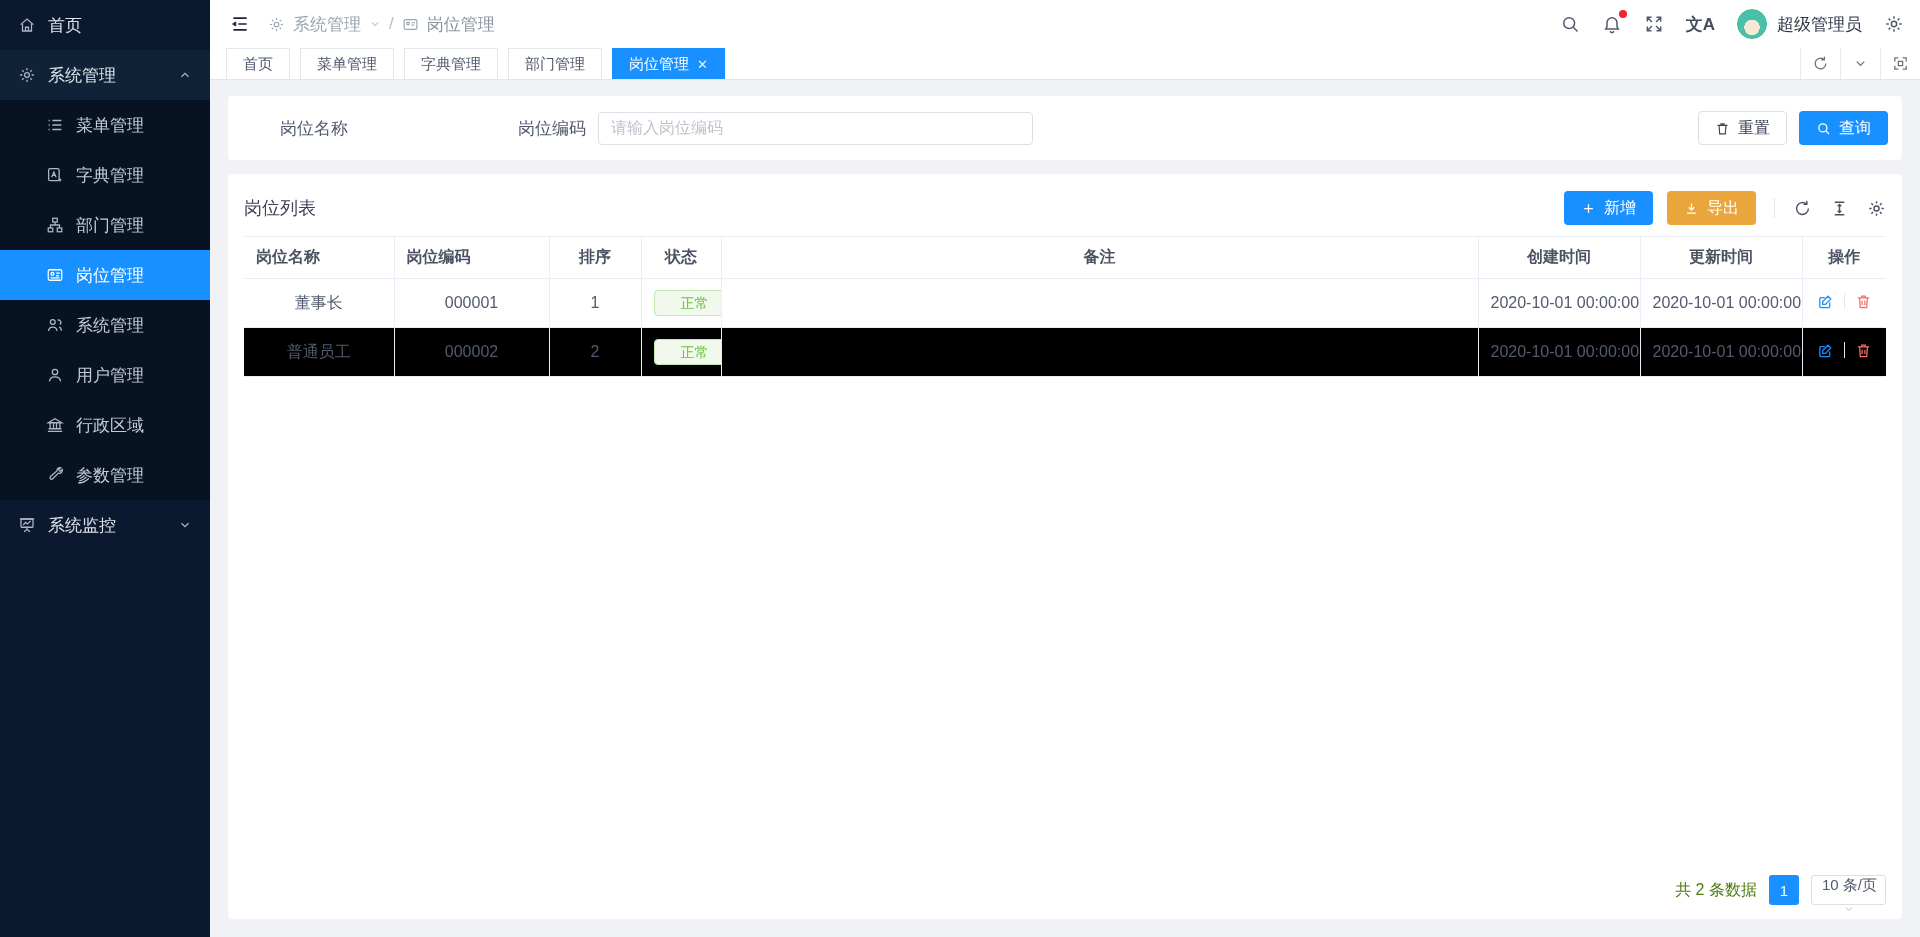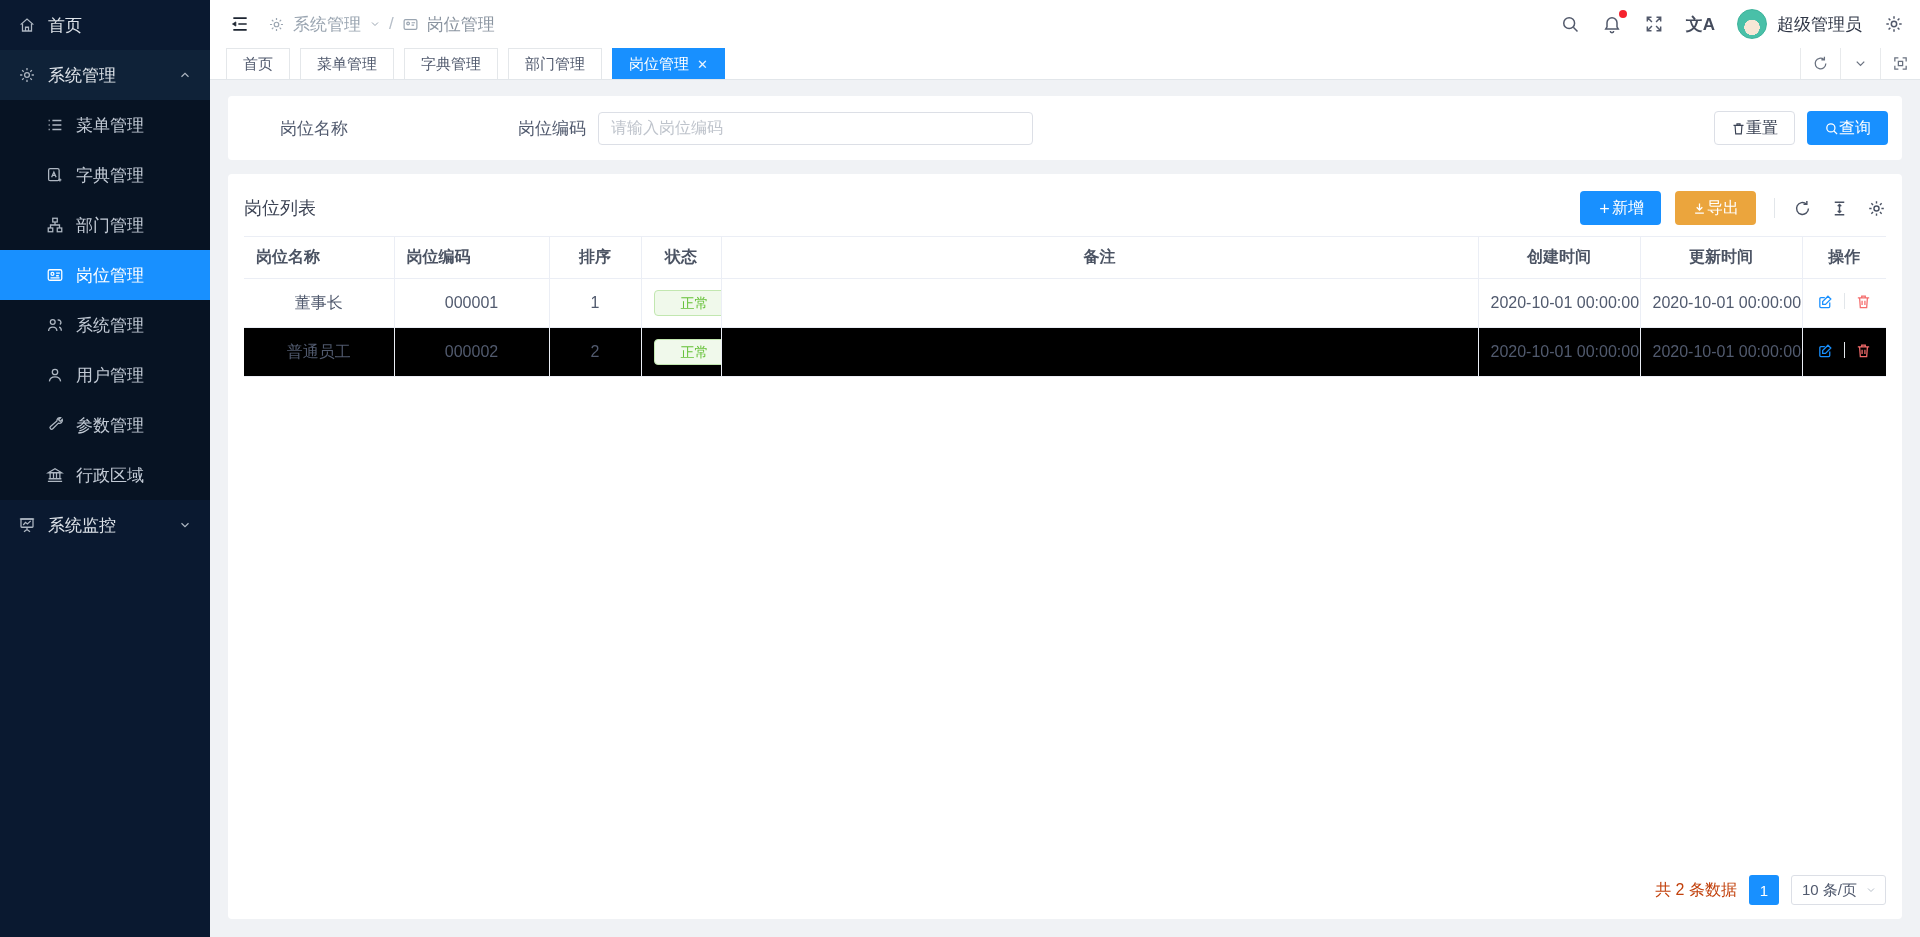--- a/index.html
+++ b/index.html
@@ -64,21 +64,21 @@
 
   
   .search-card { padding:15px 14px; display:flex; align-items:center; }
   .form-item { display:flex; align-items:center; }
   .form-label { width:118px; text-align:right; padding-right:12px; font-size:17px; color:#515a6e; }
   .form-input { width:435px; height:33px; border:1px solid #dcdfe6; border-radius:4px; padding:0 12px;
     font-size:16px; color:#515a6e; font-family:inherit; outline:none; }
   .form-input::placeholder { color:#bfc4cc; }
   .gap2 { width:120px; }
   .search-btns { margin-left:auto; display:flex; gap:12px; }
-  .btn { display:inline-flex; align-items:center; justify-content:center; height:34px;
+  .btn { display:inline-flex; align-items:center; justify-content:center; gap:8px; height:34px;
     padding:0 16px; border-radius:4px; font-size:16px; cursor:pointer; border:1px solid transparent;
     font-family:inherit; }
   .btn-plain { background:#fff; border-color:#dcdfe6; color:#3a4254; }
   .btn-primary { background:#1890ff; color:#fff; }
   .btn-warning { background:#eba53d; color:#fff; }
 
   
   .table-card { flex:1; padding:14px 16px 14px; display:flex; flex-direction:column; min-height:0; }
   .card-head { display:flex; align-items:center; height:40px; flex-shrink:0; }
   .card-title { font-size:18px; color:#3c4354; }
@@ -99,25 +99,25 @@
   tbody tr.striped td { background:#000000; }
   .tag-success { display:inline-block; padding:3px 26px; font-size:14px; color:#67c23a;
     background:#f0f9eb; border:1px solid #c2e7b0; border-radius:4px; line-height:1.3; }
   .ops { display:inline-flex; align-items:center; gap:10px; }
   .op-edit { color:#1890ff; cursor:pointer; }
   .op-del { color:#f56c6c; cursor:pointer; }
   .op-sep { width:1px; height:16px; background:#e2e6ea; }
 
   
   .pager { margin-top:auto; display:flex; align-items:center; justify-content:flex-end; gap:12px; padding-top:12px; flex-shrink:0; }
-  .pager-total { font-size:16px; color:#c2410c; }
+  .pager-total { font-size:16px; color:#4d7c0f; }
   .page-num { min-width:30px; height:30px; background:#1890ff; color:#fff; border-radius:3px;
     display:flex; align-items:center; justify-content:center; font-size:15px; cursor:pointer; }
   .page-size { height:30px; border:1px solid #dcdfe6; border-radius:3px; display:flex; align-items:center;
-    gap:8px; padding:0 8px 0 10px; font-size:15px; color:#515a6e; cursor:pointer; background:#fff; }
+    gap:8px; padding:0 8px 0 10px; font-size:15px; color:#515a6e; cursor:pointer; background:#fff;flex-direction:column; }
   .page-size .chev { color:#b6bec8; }
 </style>
 </head>
 <body>
 
 <aside class="sidebar">
   <nav class="menu">
     <div class="menu-item">
       <span class="ic mi">
         <svg width="18" height="18" viewBox="0 0 24 24" fill="none" stroke="currentColor" stroke-width="1.7">
@@ -198,34 +198,34 @@
           <svg width="18" height="18" viewBox="0 0 24 24" fill="none" stroke="currentColor" stroke-width="1.7">
               <circle cx="12" cy="8" r="3.6"></circle>
               <path d="M4.5 20.5c.6-4 3.4-6 7.5-6s6.9 2 7.5 6"></path>
             </svg>
         </span>
         <span>用户管理</span>
       </div>
       <div class="menu-item">
         <span class="ic mi">
           <svg width="18" height="18" viewBox="0 0 24 24" fill="none" stroke="currentColor" stroke-width="1.7">
-              <path d="M14.5 6.5a4 4 0 0 1 5-4.2L16.8 5l2.2 2.2 2.7-2.7a4 4 0 0 1-5.2 5L9 17a2.1 2.1 0 0 1-3-3z"></path>
-            </svg>
-        </span>
-        <span>参数管理</span>
-      </div>
-      <div class="menu-item">
-        <span class="ic mi">
-          <svg width="18" height="18" viewBox="0 0 24 24" fill="none" stroke="currentColor" stroke-width="1.7">
               <path d="M3 9l9-5.5L21 9H3z"></path>
               <path d="M5.5 9v8M10 9v8M14 9v8M18.5 9v8"></path>
               <path d="M3.5 17h17M2.5 20.5h19"></path>
             </svg>
         </span>
         <span>行政区域</span>
+      </div>
+      <div class="menu-item">
+        <span class="ic mi">
+          <svg width="18" height="18" viewBox="0 0 24 24" fill="none" stroke="currentColor" stroke-width="1.7">
+              <path d="M14.5 6.5a4 4 0 0 1 5-4.2L16.8 5l2.2 2.2 2.7-2.7a4 4 0 0 1-5.2 5L9 17a2.1 2.1 0 0 1-3-3z"></path>
+            </svg>
+        </span>
+        <span>参数管理</span>
       </div>
     </div>
     <div class="menu-item">
       <span class="ic mi">
         <svg width="18" height="18" viewBox="0 0 24 24" fill="none" stroke="currentColor" stroke-width="1.7">
             <path d="M2.5 4h19"></path>
             <rect x="4" y="4" width="16" height="11" rx="1"></rect>
             <path d="M7 12l3-3.5 2.5 2 4.5-4"></path>
             <path d="M12 15v3M8 21l4-3 4 3"></path>
           </svg>

